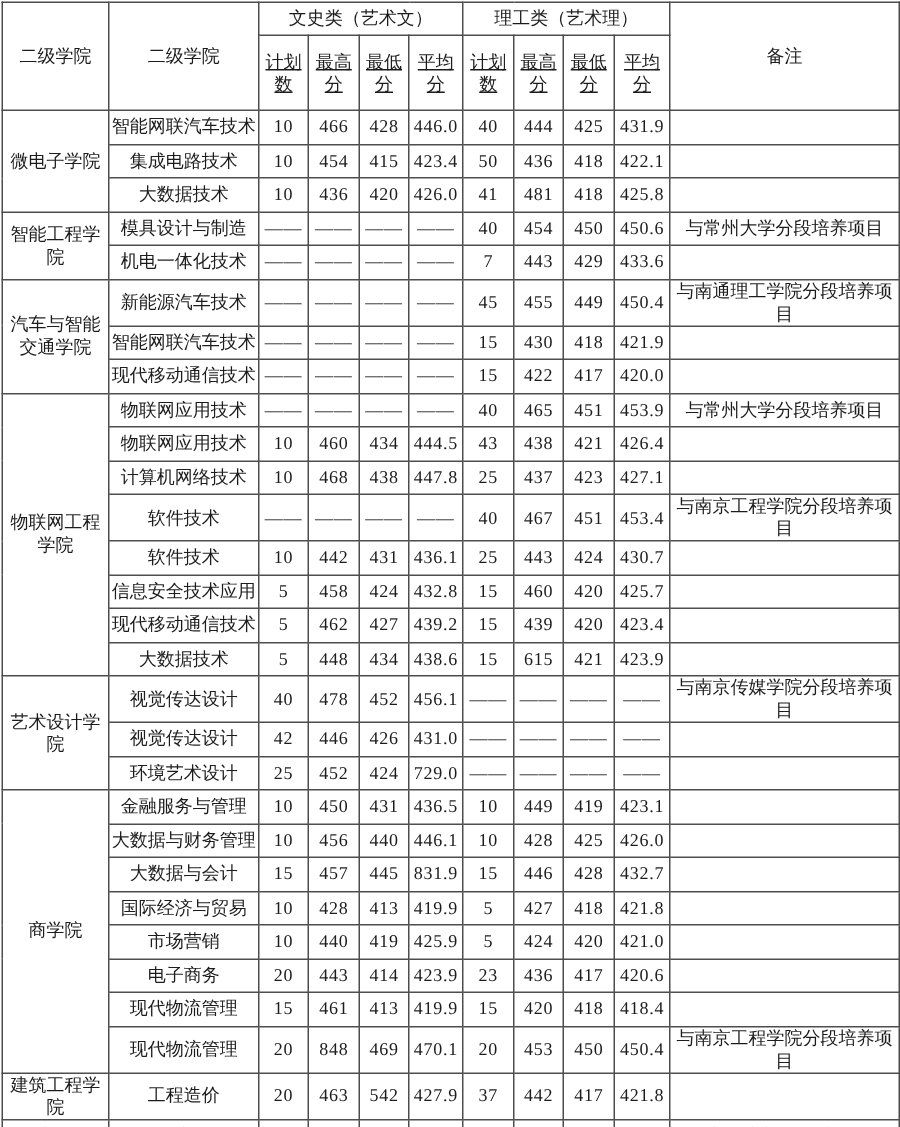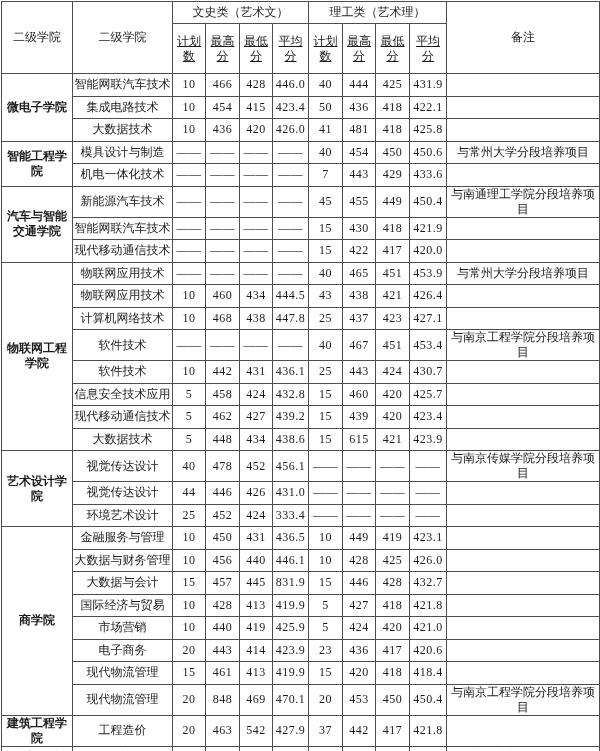--- a/index.html
+++ b/index.html
@@ -28,21 +28,21 @@
     text-align: center;
     vertical-align: middle;
     padding: 0 1px;
     line-height: 1.25;
     overflow: hidden;
     word-break: break-all;
   }
   thead tr.group-row th { height: 21px; }
   thead tr.sub-row th { height: 49px; text-decoration: underline; }
   tbody td, tbody th { height: 21.5px; }
-  .college-cell { font-weight: bold; }
+  .college-cell { font-weight: normal; }
   .num { letter-spacing: 0.5px; }
 </style>
 </head>
 <body>
 
 <div class="table-wrap">
   <table>
     <colgroup>
       <col style="width:71px">
       <col style="width:100px">
@@ -280,36 +280,36 @@
           <td class="num">452</td>
           <td class="num">456.1</td>
           <td class="num">——</td>
           <td class="num">——</td>
           <td class="num">——</td>
           <td class="num">——</td>
           <td>与南京传媒学院分段培养项目</td>
         </tr>
         <tr>
           <td>视觉传达设计</td>
-          <td class="num">44</td>
+          <td class="num">42</td>
           <td class="num">446</td>
           <td class="num">426</td>
           <td class="num">431.0</td>
           <td class="num">——</td>
           <td class="num">——</td>
           <td class="num">——</td>
           <td class="num">——</td>
           <td></td>
         </tr>
         <tr>
           <td>环境艺术设计</td>
           <td class="num">25</td>
           <td class="num">452</td>
           <td class="num">424</td>
-          <td class="num">333.4</td>
+          <td class="num">729.0</td>
           <td class="num">——</td>
           <td class="num">——</td>
           <td class="num">——</td>
           <td class="num">——</td>
           <td></td>
         </tr>
         <tr>
           <td class="college-cell" rowspan="8">商学院</td>
           <td>金融服务与管理</td>
           <td class="num">10</td>

